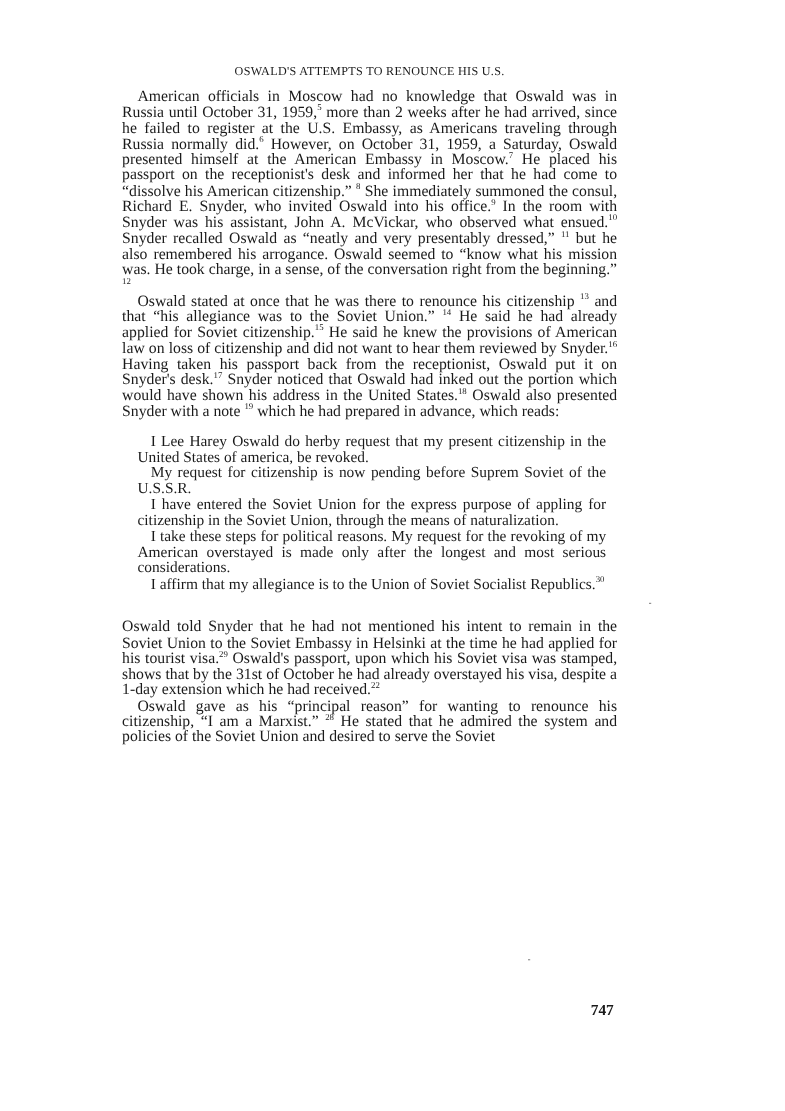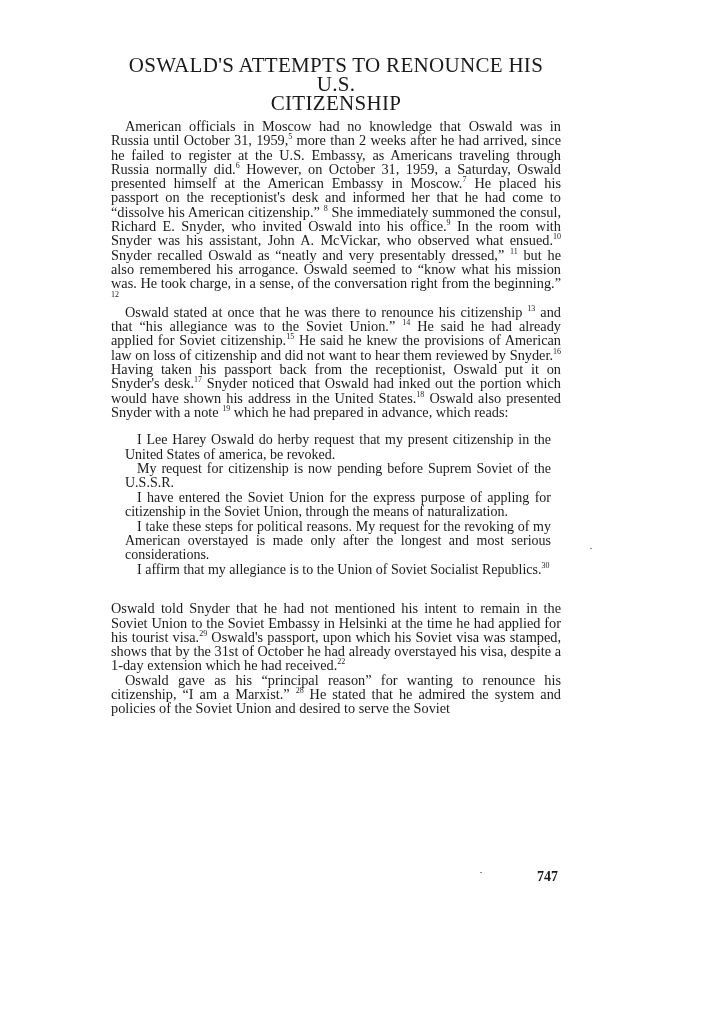--- a/index.html
+++ b/index.html
@@ -1,36 +1,35 @@
 <!DOCTYPE html>
 <html><head>
 <meta charset="utf-8">
 <style>
   html, body { margin:0; padding:0; background:#ffffff; }
   body { width:714px; height:1010px; position:relative; overflow:hidden;
          font-family:"Liberation Serif","DejaVu Serif",serif; color:#1a1a1a; }
   .page { position:absolute; left:111px; top:56px; width:450px; }
-  .title { text-align:center; font-size:21px; line-height:19px; letter-spacing:0.3px;
+  .title { text-align:center; font-size:11px; line-height:19px; letter-spacing:0.3px;
            margin:0 0 6px 0; font-weight:normal; }
   .title span { display:block; }
   p { margin:0; font-size:14.3px; line-height:14.3px; text-align:justify; }
   p.indent { text-indent:14px; }
   .quote { margin:14px 10px 24px 10px; }
   .quote p { margin-left:4px; text-indent:12px; font-size:14px; line-height:14.4px; }
   sup { font-size:8px; vertical-align:super; line-height:0; }
-  .page-number { position:absolute; left:537px; top:869px; font-size:14px; font-weight:bold; }
+  .page-number { position:absolute; left:537px; top:912px; font-size:14px; font-weight:bold; }
   .speck { position:absolute; width:2px; height:1px; background:#888; }
 </style>
 </head>
 <body>
 
 <div class="page">
   <h1 class="title">
     <span>OSWALD'S ATTEMPTS TO RENOUNCE HIS U.S.</span>
-    <span>CITIZENSHIP</span>
   </h1>
 
   <p class="indent">American officials in Moscow had no knowledge that Oswald was in Russia until October 31, 1959,<sup>5</sup> more than 2 weeks after he had arrived, since he failed to register at the U.S. Embassy, as Americans traveling through Russia normally did.<sup>6</sup>  However, on October 31, 1959, a Saturday, Oswald presented himself at the American Embassy in Moscow.<sup>7</sup>  He placed his passport on the receptionist's desk and informed her that he had come to “dissolve his American citizenship.” <sup>8</sup> She immediately summoned the consul, Richard E. Snyder, who invited Oswald into his office.<sup>9</sup>  In the room with Snyder was his assistant, John A. McVickar, who observed what ensued.<sup>10</sup>  Snyder recalled Oswald as “neatly and very presentably dressed,” <sup>11</sup> but he also remembered his arrogance.  Oswald seemed to “know what his mission was.  He took charge, in a sense, of the conversation right from the beginning.” <sup>12</sup></p>
   <p class="indent">Oswald stated at once that he was there to renounce his citizenship <sup>13</sup> and that “his allegiance was to the Soviet Union.” <sup>14</sup>  He said he had already applied for Soviet citizenship.<sup>15</sup>  He said he knew the provisions of American law on loss of citizenship and did not want to hear them reviewed by Snyder.<sup>16</sup>  Having taken his passport back from the receptionist, Oswald put it on Snyder's desk.<sup>17</sup>  Snyder noticed that Oswald had inked out the portion which would have shown his address in the United States.<sup>18</sup>  Oswald also presented Snyder with a note <sup>19</sup> which he had prepared in advance, which reads:</p>
 
   <div class="quote">
     <p>I Lee Harey Oswald do herby request that my present citizenship in the United States of america, be revoked.</p>
     <p>My request for citizenship is now pending before Suprem Soviet of the U.S.S.R.</p>
     <p>I have entered the Soviet Union for the express purpose of appling for citizenship in the Soviet Union, through the means of naturalization.</p>
     <p>I take these steps for political reasons.  My request for the revoking of my American overstayed is made only after the longest and most serious considerations.</p>

